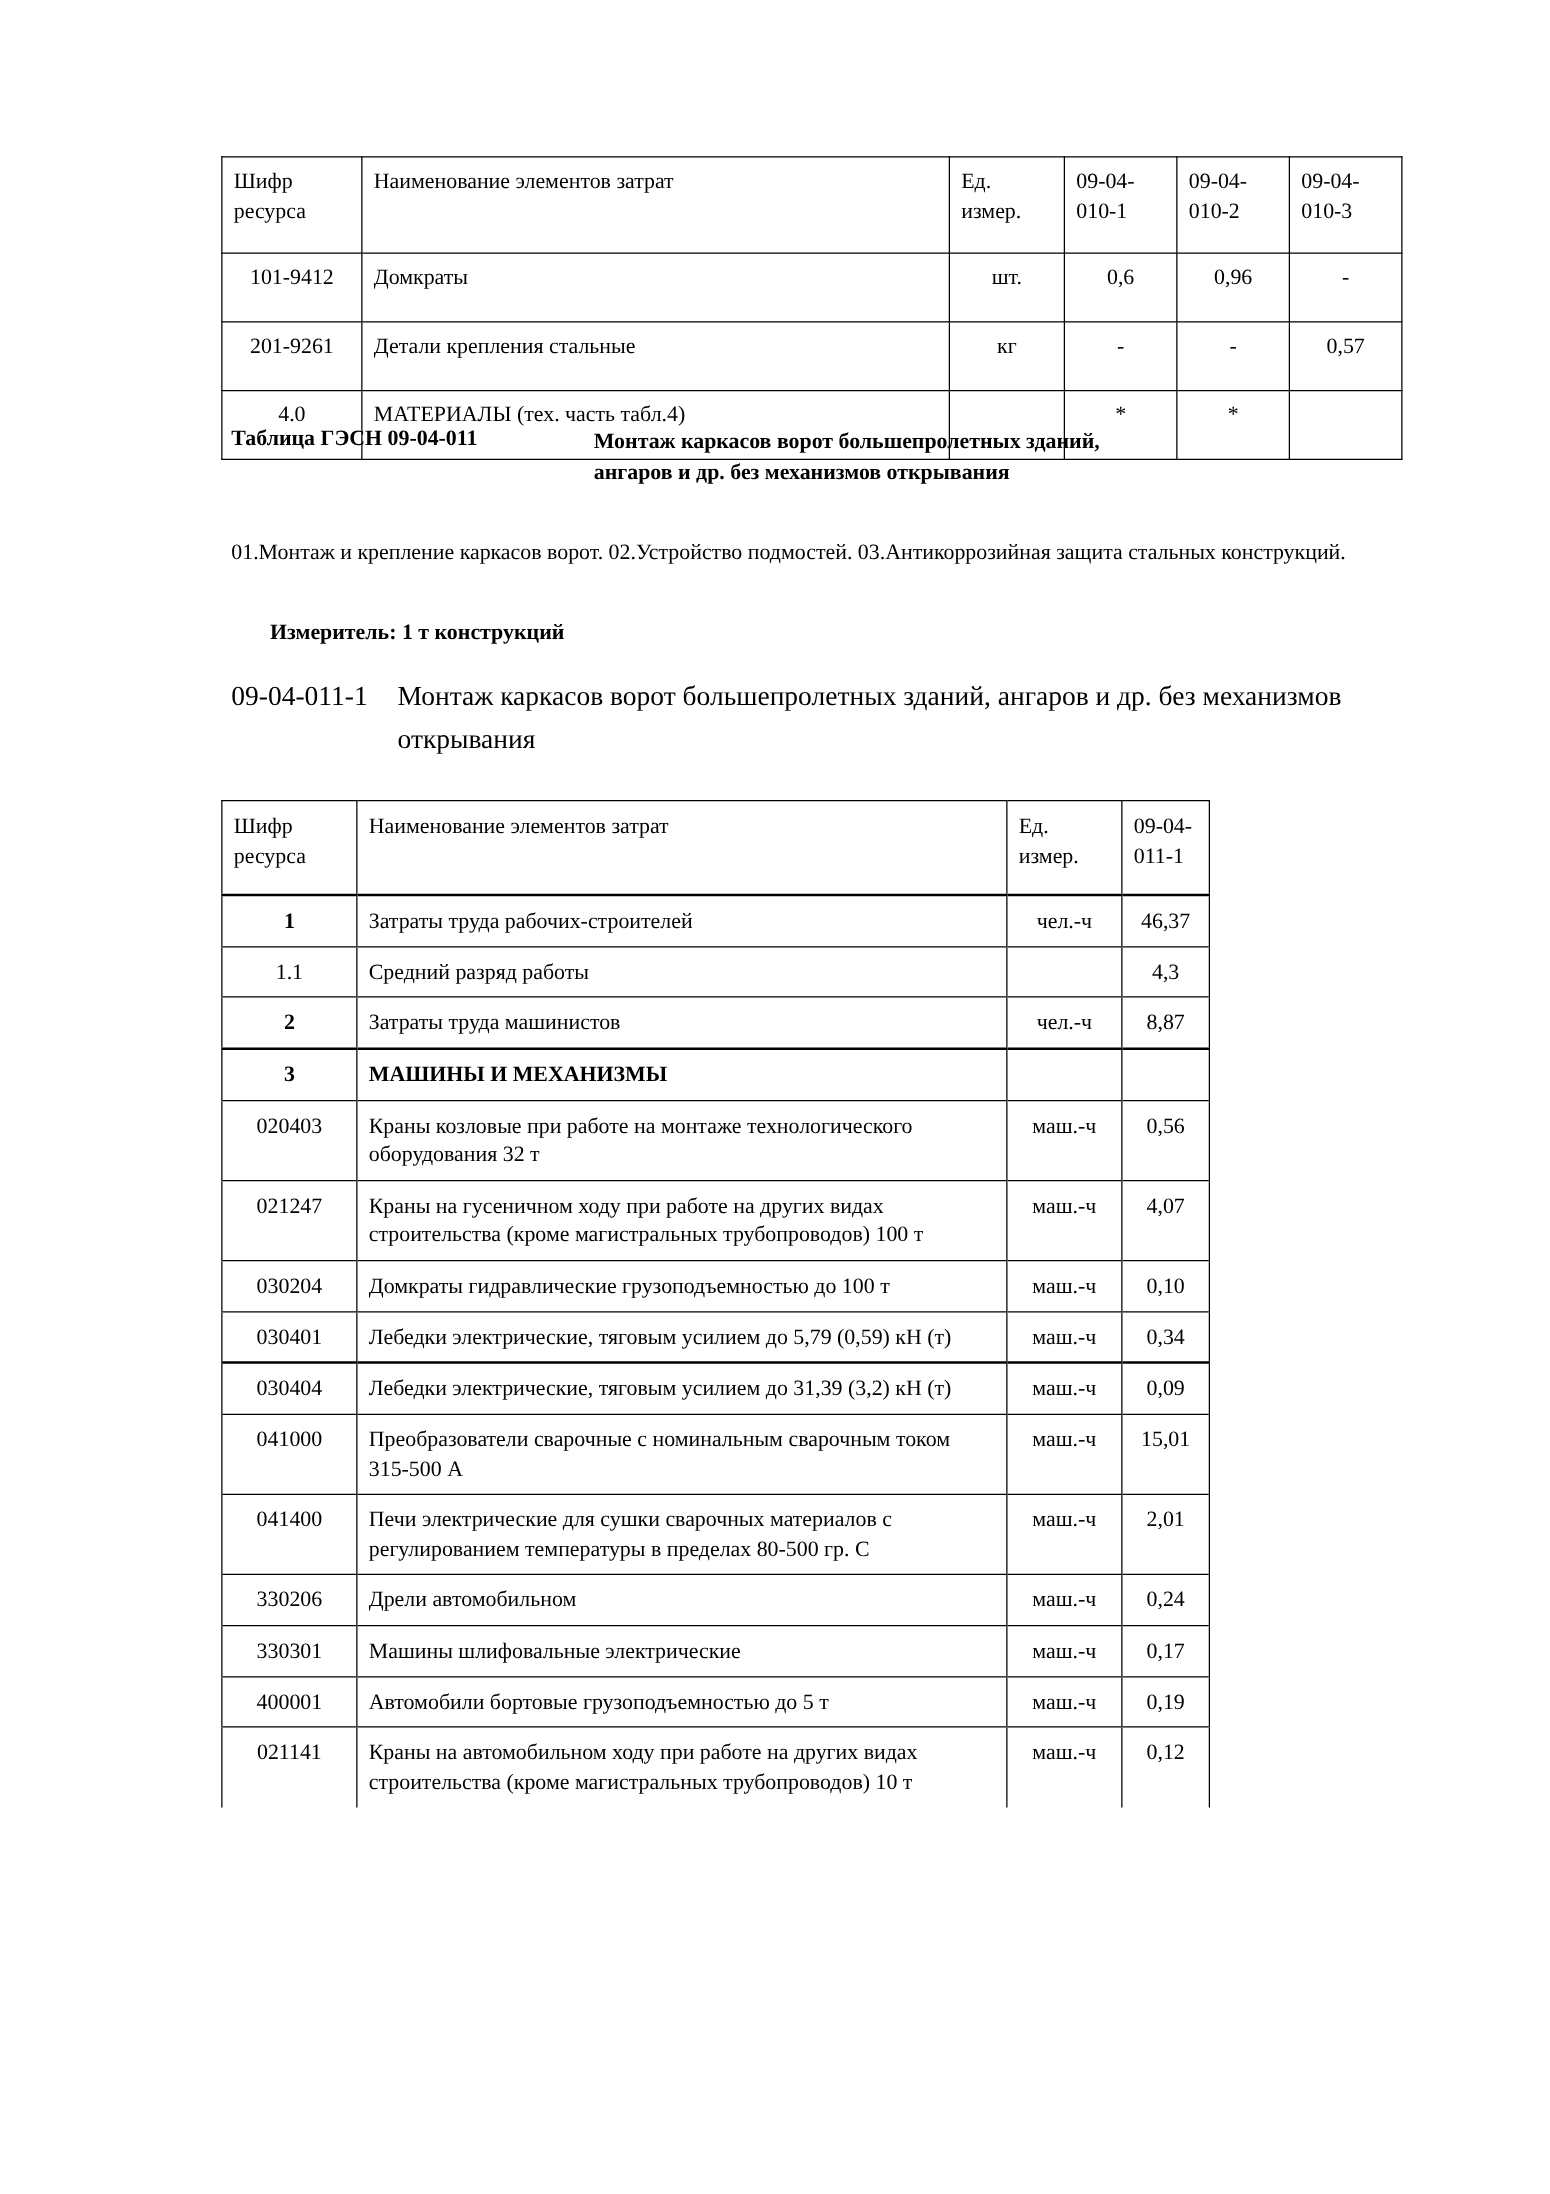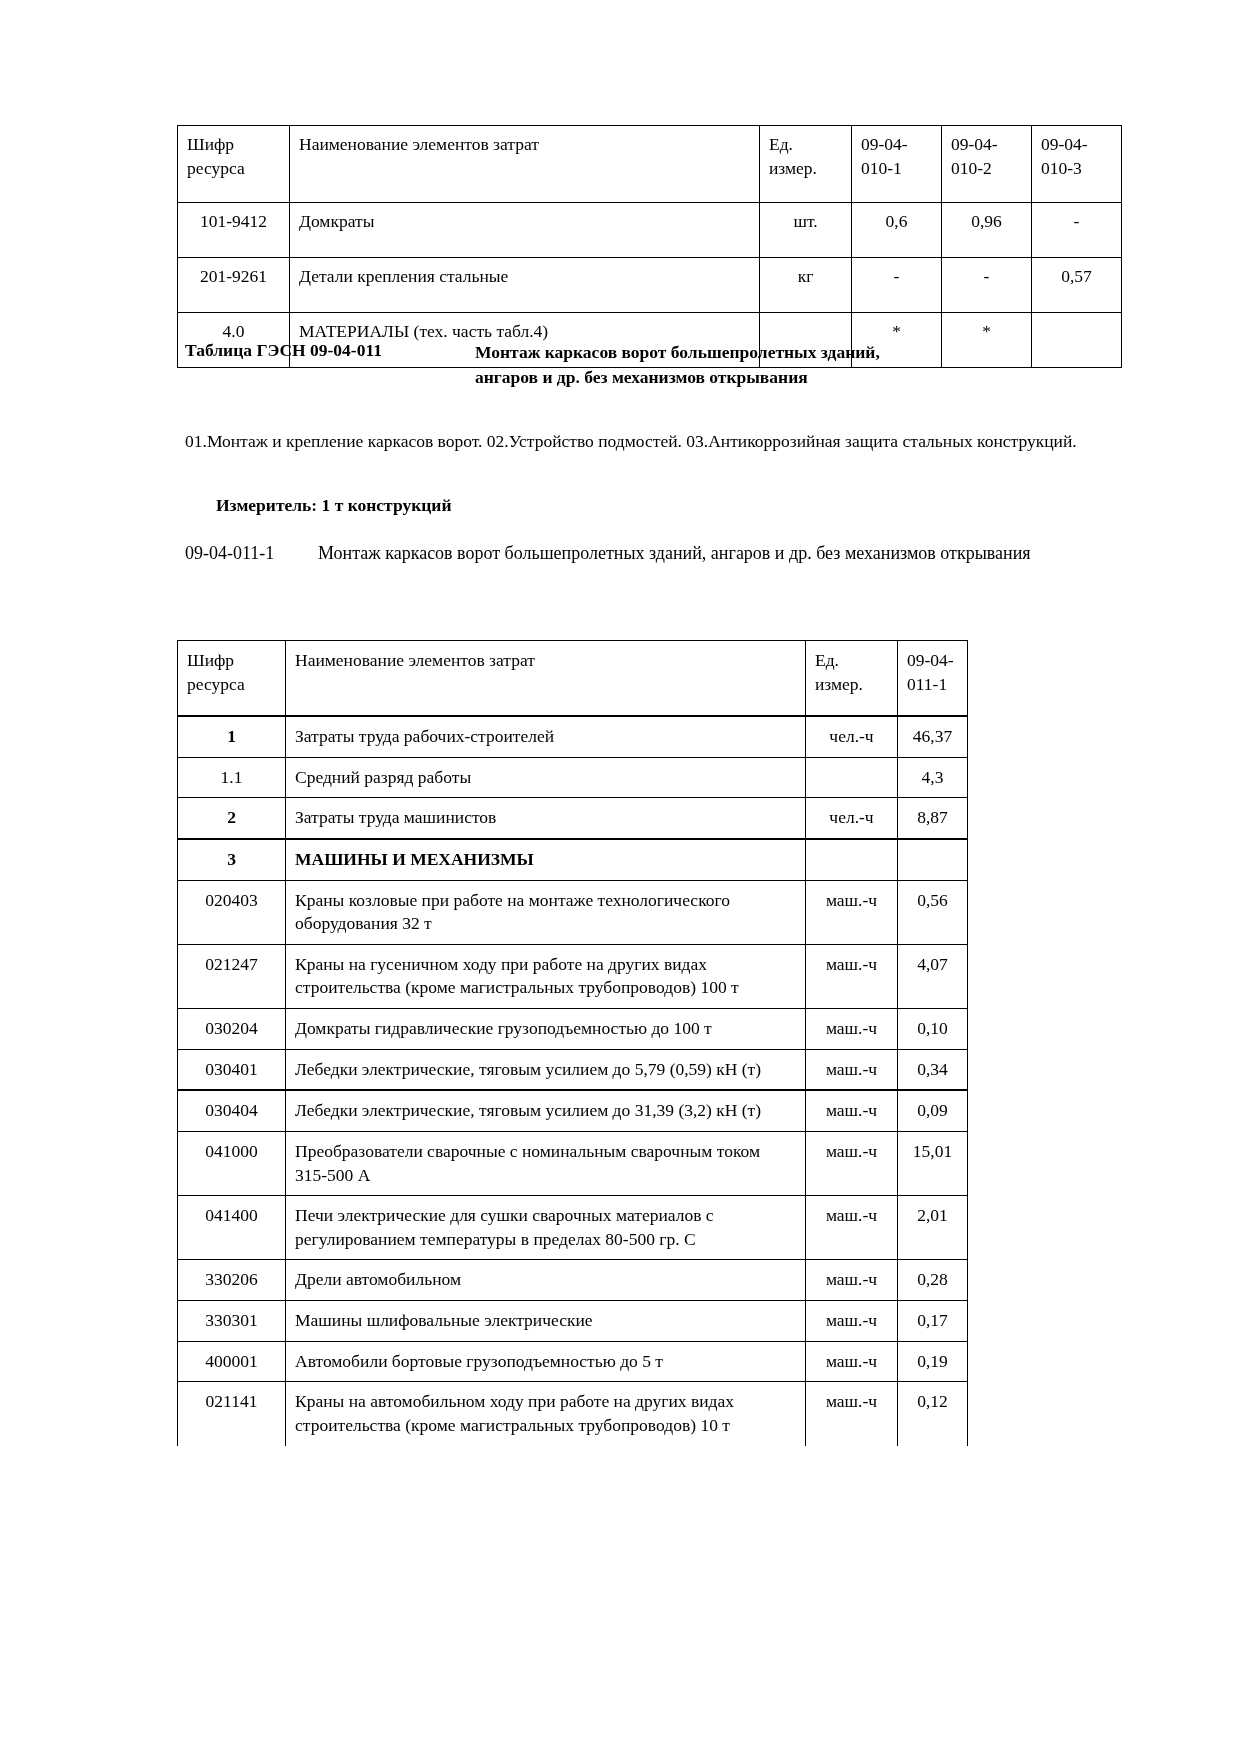--- a/index.html
+++ b/index.html
@@ -104,21 +104,21 @@
     left: 196px;
     top: 495px;
     font-weight: bold;
     font-size: 17.5px;
   }
   .norm-line {
     position: absolute;
     left: 165px;
     top: 540px;
     width: 940px;
-    font-size: 18px;
+    font-size: 22px;
     line-height: 1.55;
   }
   .norm-line .code {
     position: absolute;
     left: 0;
     top: 0;
     width: 130px;
   }
   .norm-line .desc {
     margin-left: 133px;
@@ -313,21 +313,21 @@
       <tr>
         <td class="c-code nb">041400</td>
         <td class="c-name nb">Печи электрические для сушки сварочных материалов с регулированием температуры в пределах 80-500 гр. С</td>
         <td class="c-unit nb">маш.-ч</td>
         <td class="c-val nb">2,01</td>
       </tr>
       <tr>
         <td class="c-code nb">330206</td>
         <td class="c-name nb">Дрели автомобильном</td>
         <td class="c-unit nb">маш.-ч</td>
-        <td class="c-val nb">0,28</td>
+        <td class="c-val nb">0,24</td>
       </tr>
       <tr>
         <td class="c-code nb">330301</td>
         <td class="c-name nb">Машины шлифовальные электрические</td>
         <td class="c-unit nb">маш.-ч</td>
         <td class="c-val nb">0,17</td>
       </tr>
       <tr>
         <td class="c-code nb">400001</td>
         <td class="c-name nb">Автомобили бортовые грузоподъемностью до 5 т</td>

